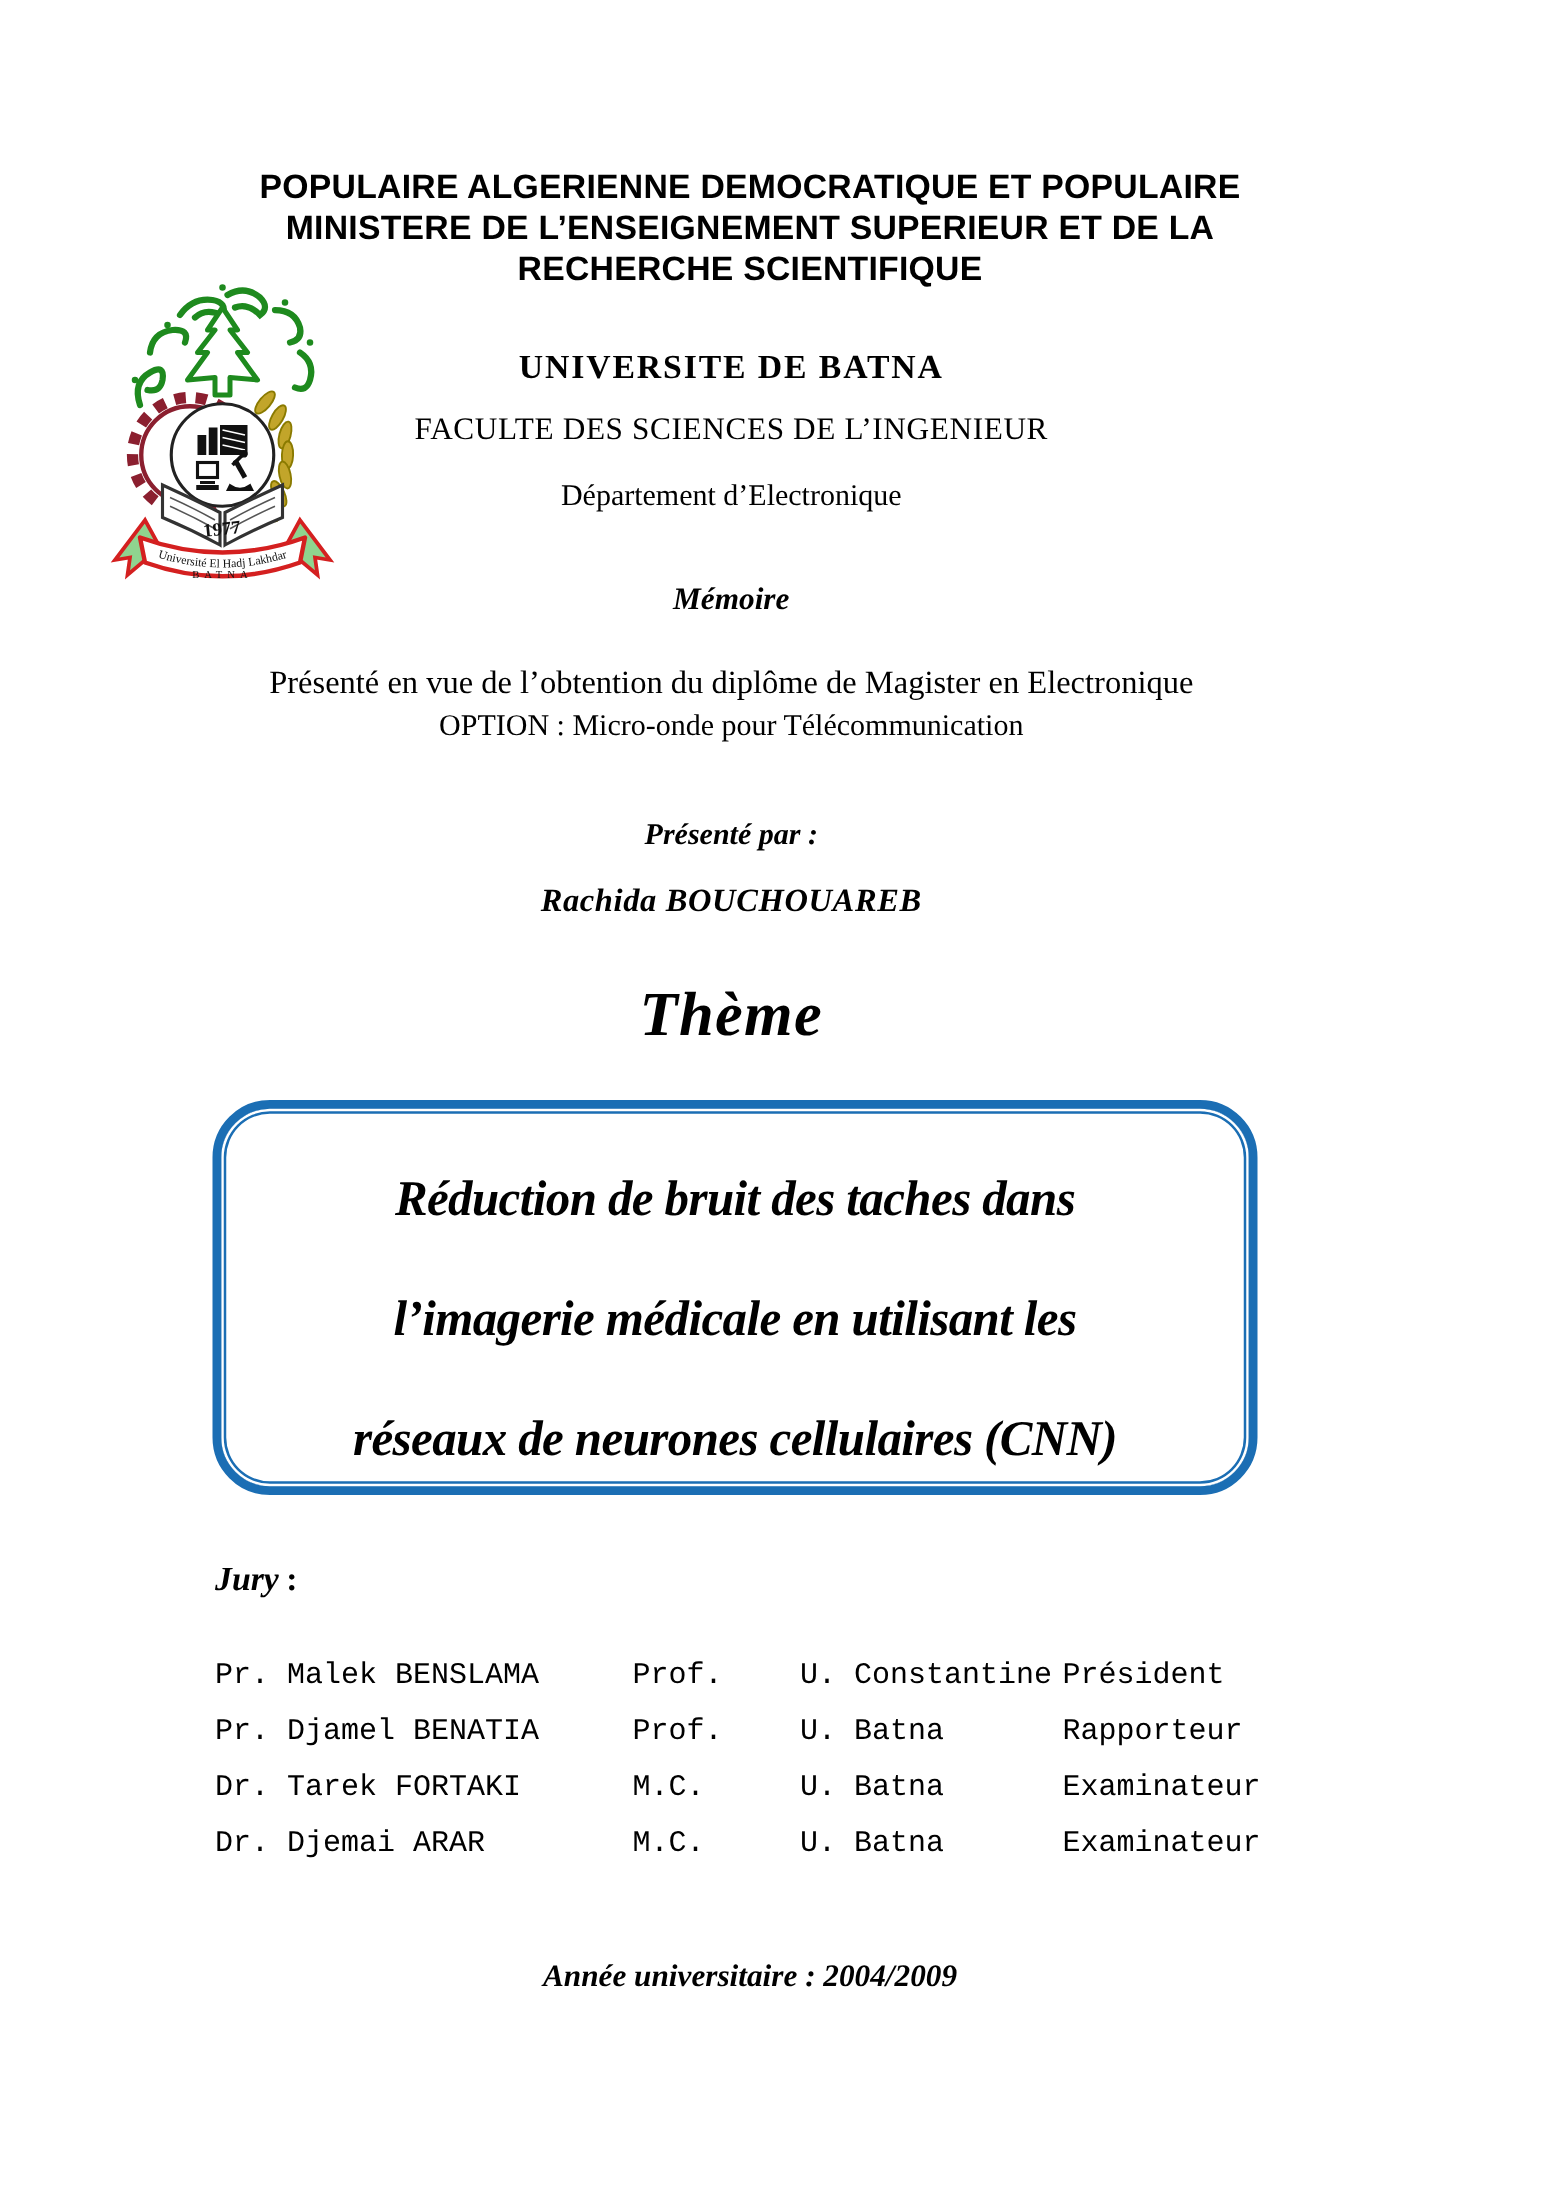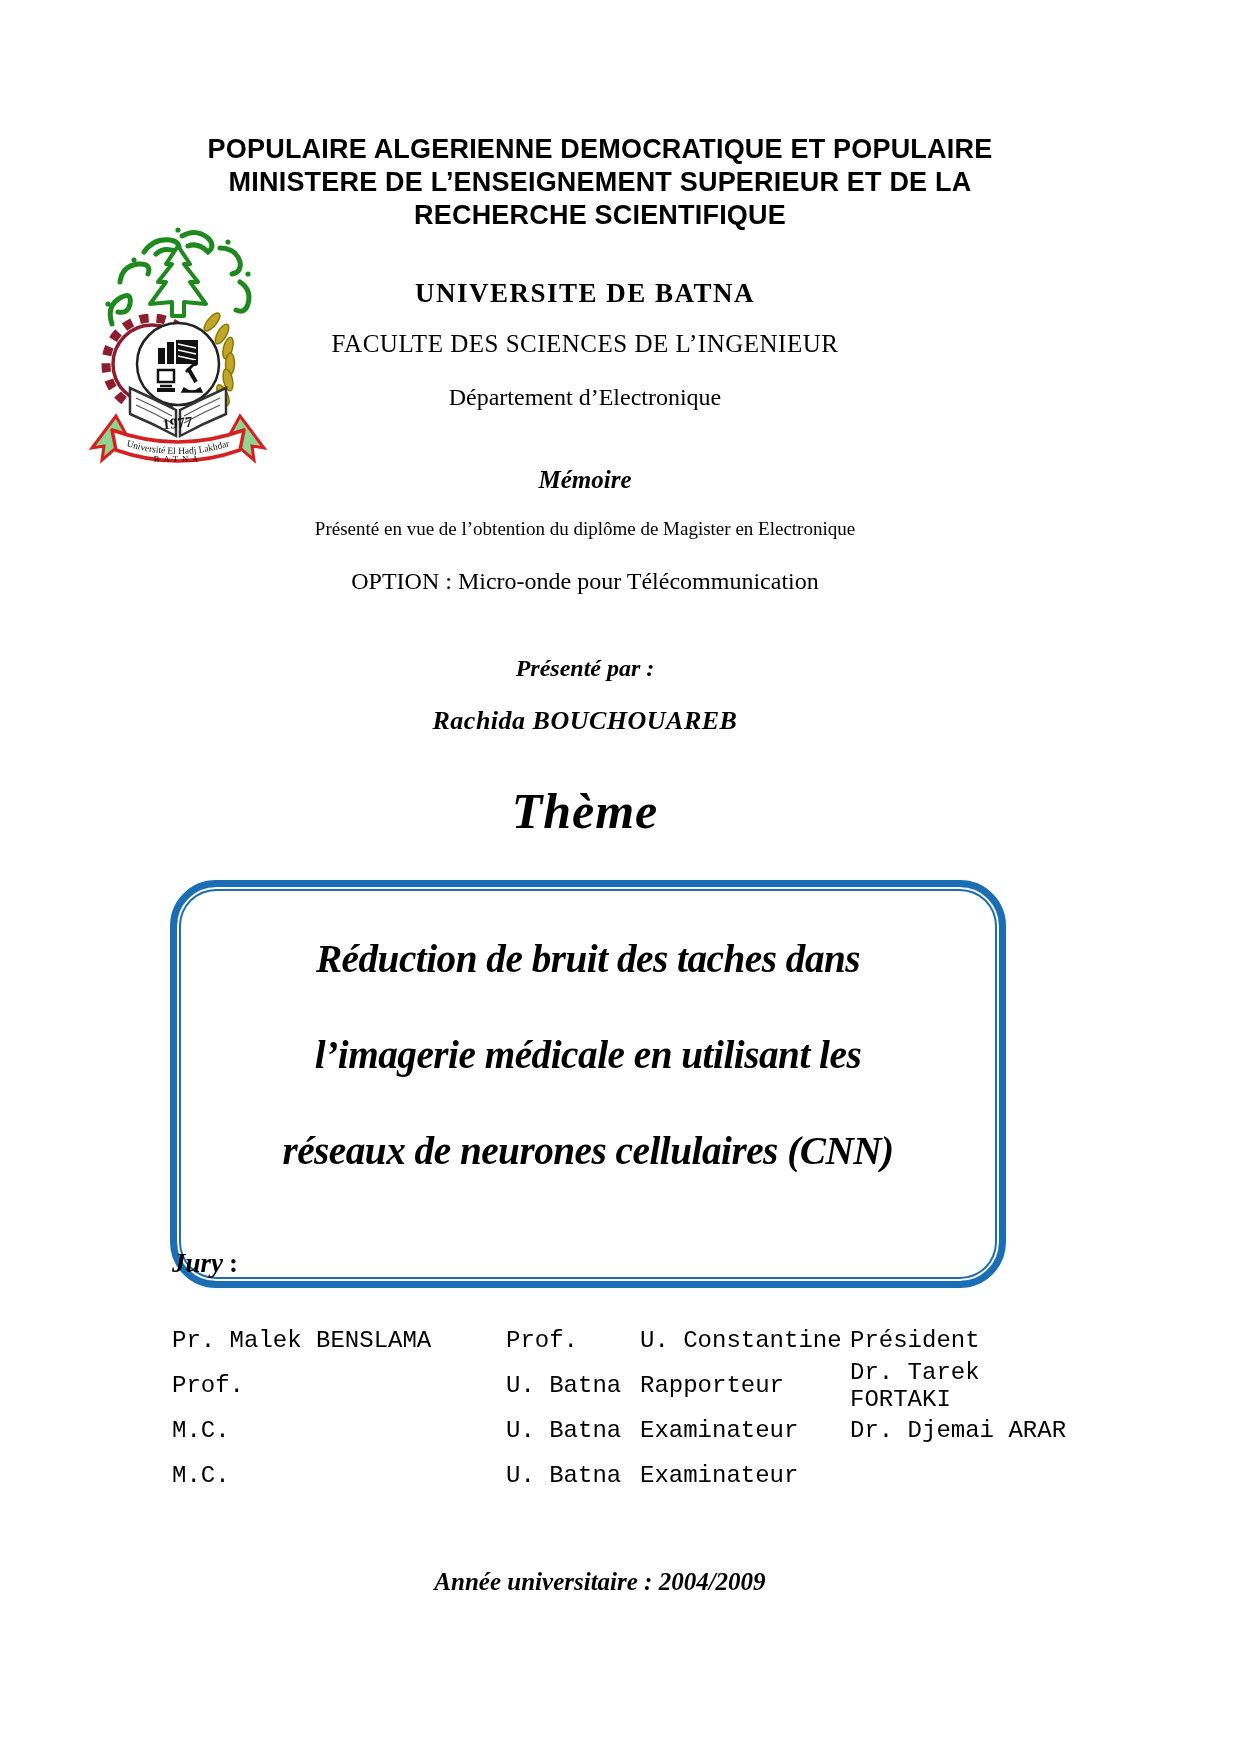--- a/index.html
+++ b/index.html
@@ -22,28 +22,28 @@
     font-weight: 700; font-size: 27px; line-height: 33px;
     letter-spacing: 0.2px;
   }
 
   .logo-wrap { position: absolute; left: 82px; top: 212px; width: 192px; height: 252px; }
 
   .t-university { top: 278px; font-weight: 700; font-size: 27px; letter-spacing: 1.5px; }
   .t-faculty    { top: 330px; font-size: 25px; letter-spacing: 0.5px; }
   .t-department { top: 384px; font-size: 24px; }
   .t-memoire    { top: 466px; font-size: 25px; font-weight: 700; font-style: italic; }
-  .t-presline   { top: 518px; font-size: 19px; }
+  .t-presline   { top: 531px; font-size: 26px; }
   .t-option     { top: 568px; font-size: 24px; }
   .t-presby     { top: 655px; font-size: 24px; font-weight: 700; font-style: italic; }
   .t-author     { top: 706px; font-size: 26px; font-weight: 700; font-style: italic; letter-spacing: 0.5px; }
   .t-theme      { top: 782px; font-size: 50px; font-weight: 700; font-style: italic; letter-spacing: 1px; }
 
   .theme-box {
-    position: absolute; left: 170px; top: 880px; width: 836px; height: 408px;
+    position: absolute; left: 170px; top: 880px; width: 836px; height: 316px;
     border: 7px solid #1b6eb4;
     border-radius: 46px;
     box-shadow: inset 0 0 0 2px #ffffff, inset 0 0 0 4px #1b6eb4;
     background: #ffffff;
   }
   .theme-box .title-line {
     text-align: center;
     font-size: 40px; font-weight: 700; font-style: italic;
     line-height: 96px;
     letter-spacing: -0.5px;
@@ -191,20 +191,21 @@
   <div class="jury-label">
     <span class="lbl">Jury</span><span class="colon">:</span>
   </div>
 
   <div class="jury-table">
     <div>Pr. Malek  BENSLAMA</div>
     <div>Prof.</div>
     <div>U. Constantine</div>
     <div>Président</div>
 
+    <div>Pr. Djamel BENATIA</div>
     <div>Prof.</div>
     <div>U. Batna</div>
     <div>Rapporteur</div>
 
     <div>Dr. Tarek FORTAKI</div>
     <div>M.C.</div>
     <div>U. Batna</div>
     <div>Examinateur</div>
 
     <div>Dr. Djemai ARAR</div>

